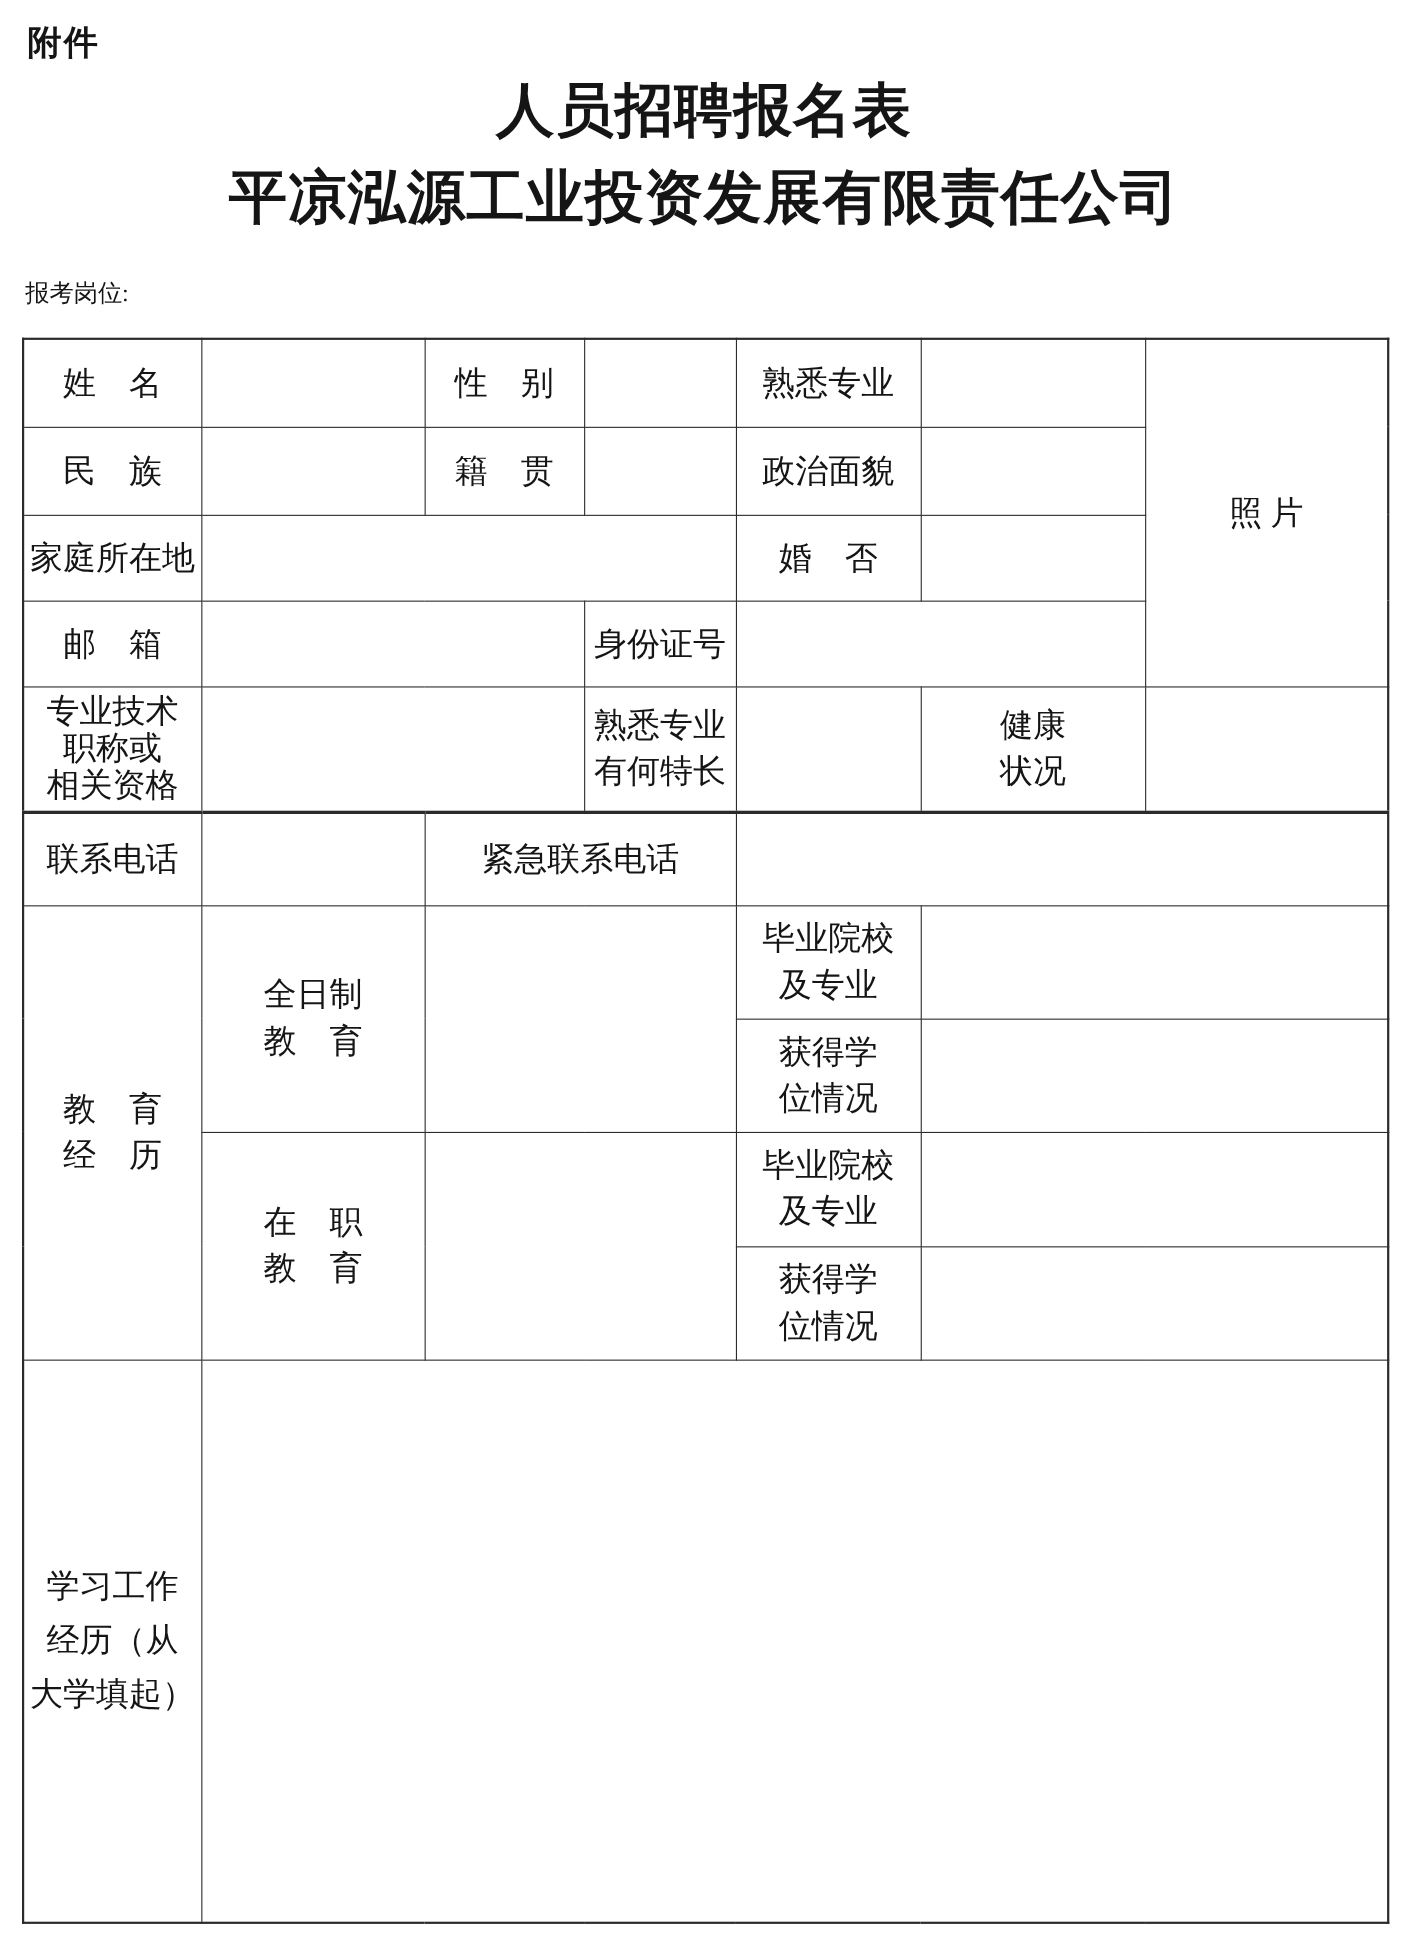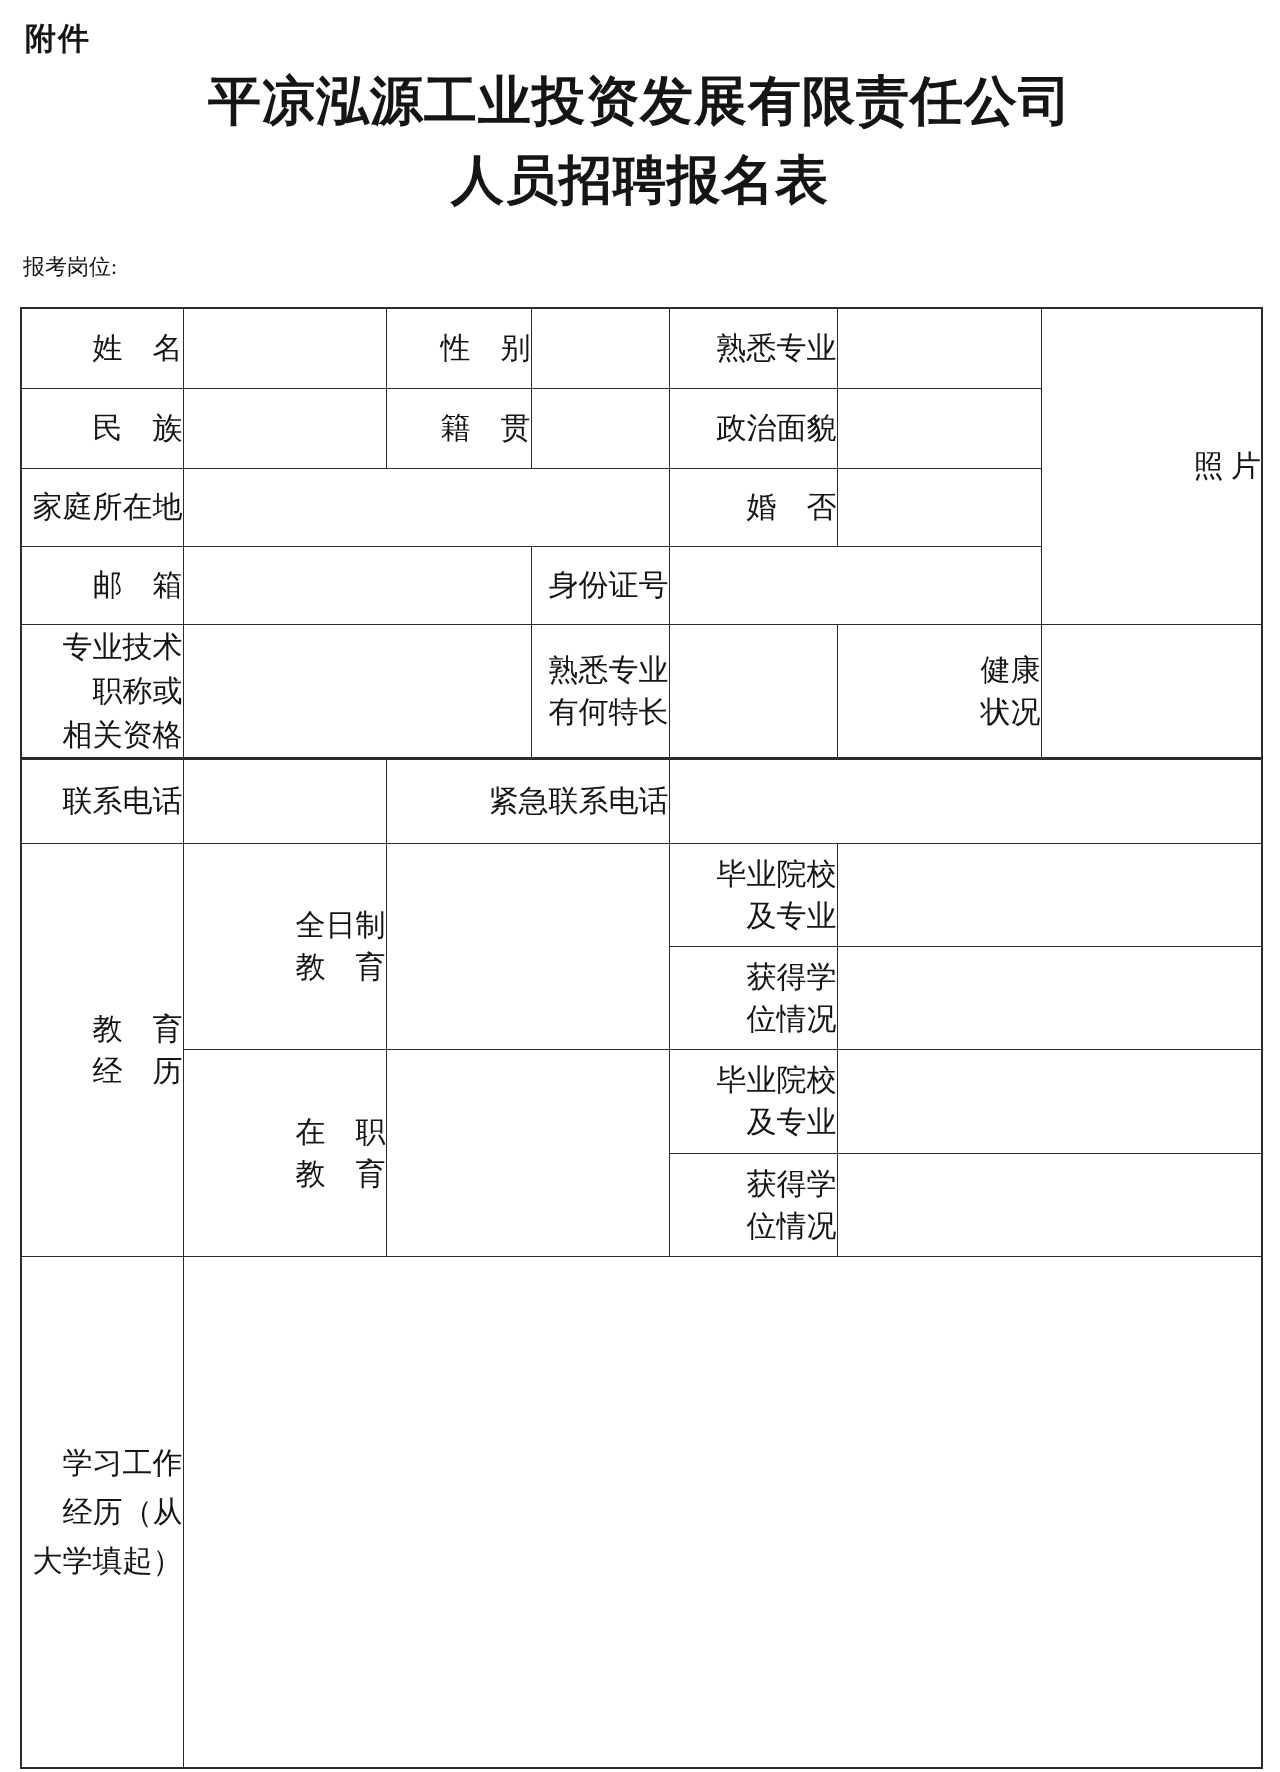--- a/index.html
+++ b/index.html
@@ -51,41 +51,41 @@
     top: 307px;
     width: 1241px;
     table-layout: fixed;
     border-collapse: collapse;
     border: 2.5px solid #2b2b2b;
   }
   table.form td {
     border: 1.5px solid #2b2b2b;
     padding: 0;
     margin: 16px;
-    text-align: right;
+    text-align: center;
     vertical-align: middle;
     font-size: 30px;
     white-space: pre-line;
     overflow: hidden;
   }
   tr.thick-top td { border-top-width: 3px; }
-  .lh36 { line-height: 44px; }
+  .lh36 { line-height: 34px; }
   .lh42 { line-height: 42px; }
   .lh49 { line-height: 49px; }
 </style>
 </head>
 <body>
 
 <div class="page">
 
   <div class="attachment">附件</div>
 
   <div class="title">
+    <div>人员招聘报名表</div>
     <div>平凉泓源工业投资发展有限责任公司</div>
-    <div>人员招聘报名表</div>
   </div>
 
   <div class="position">
     <span>报考岗位:</span>
     <span class="pos-value"></span>
   </div>
 
   <table class="form">
     <colgroup>
       <col style="width:162px">

